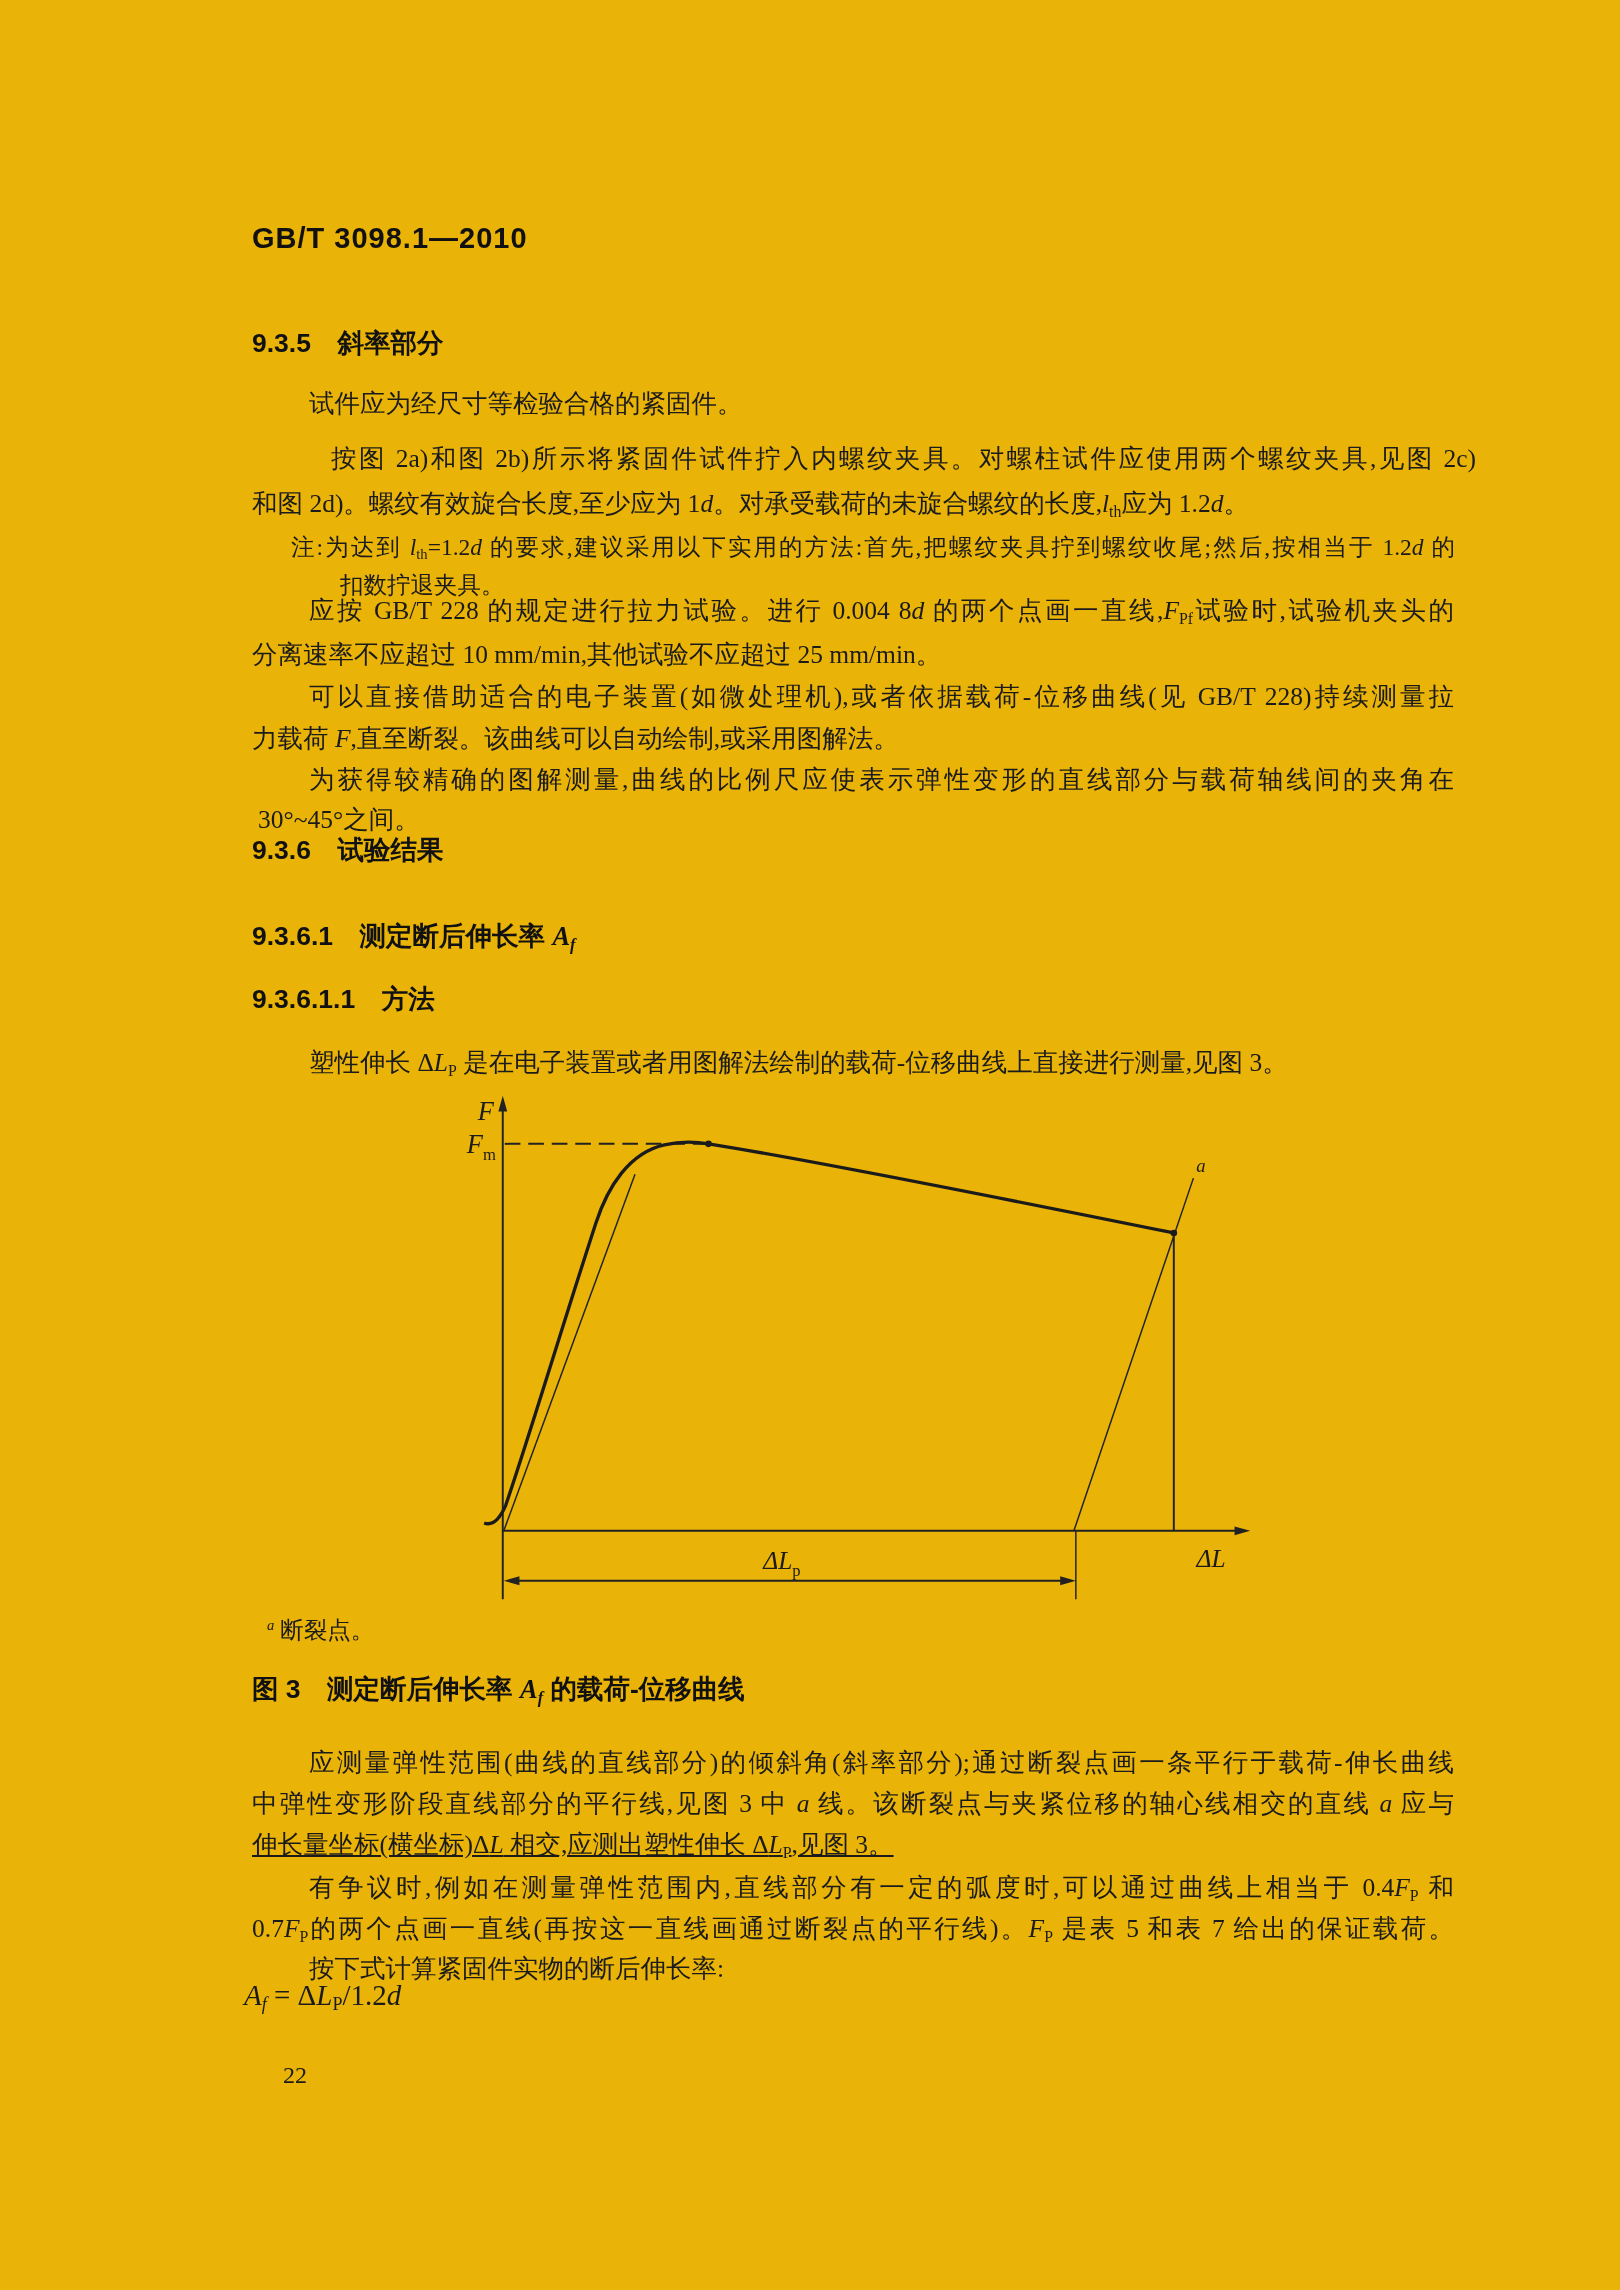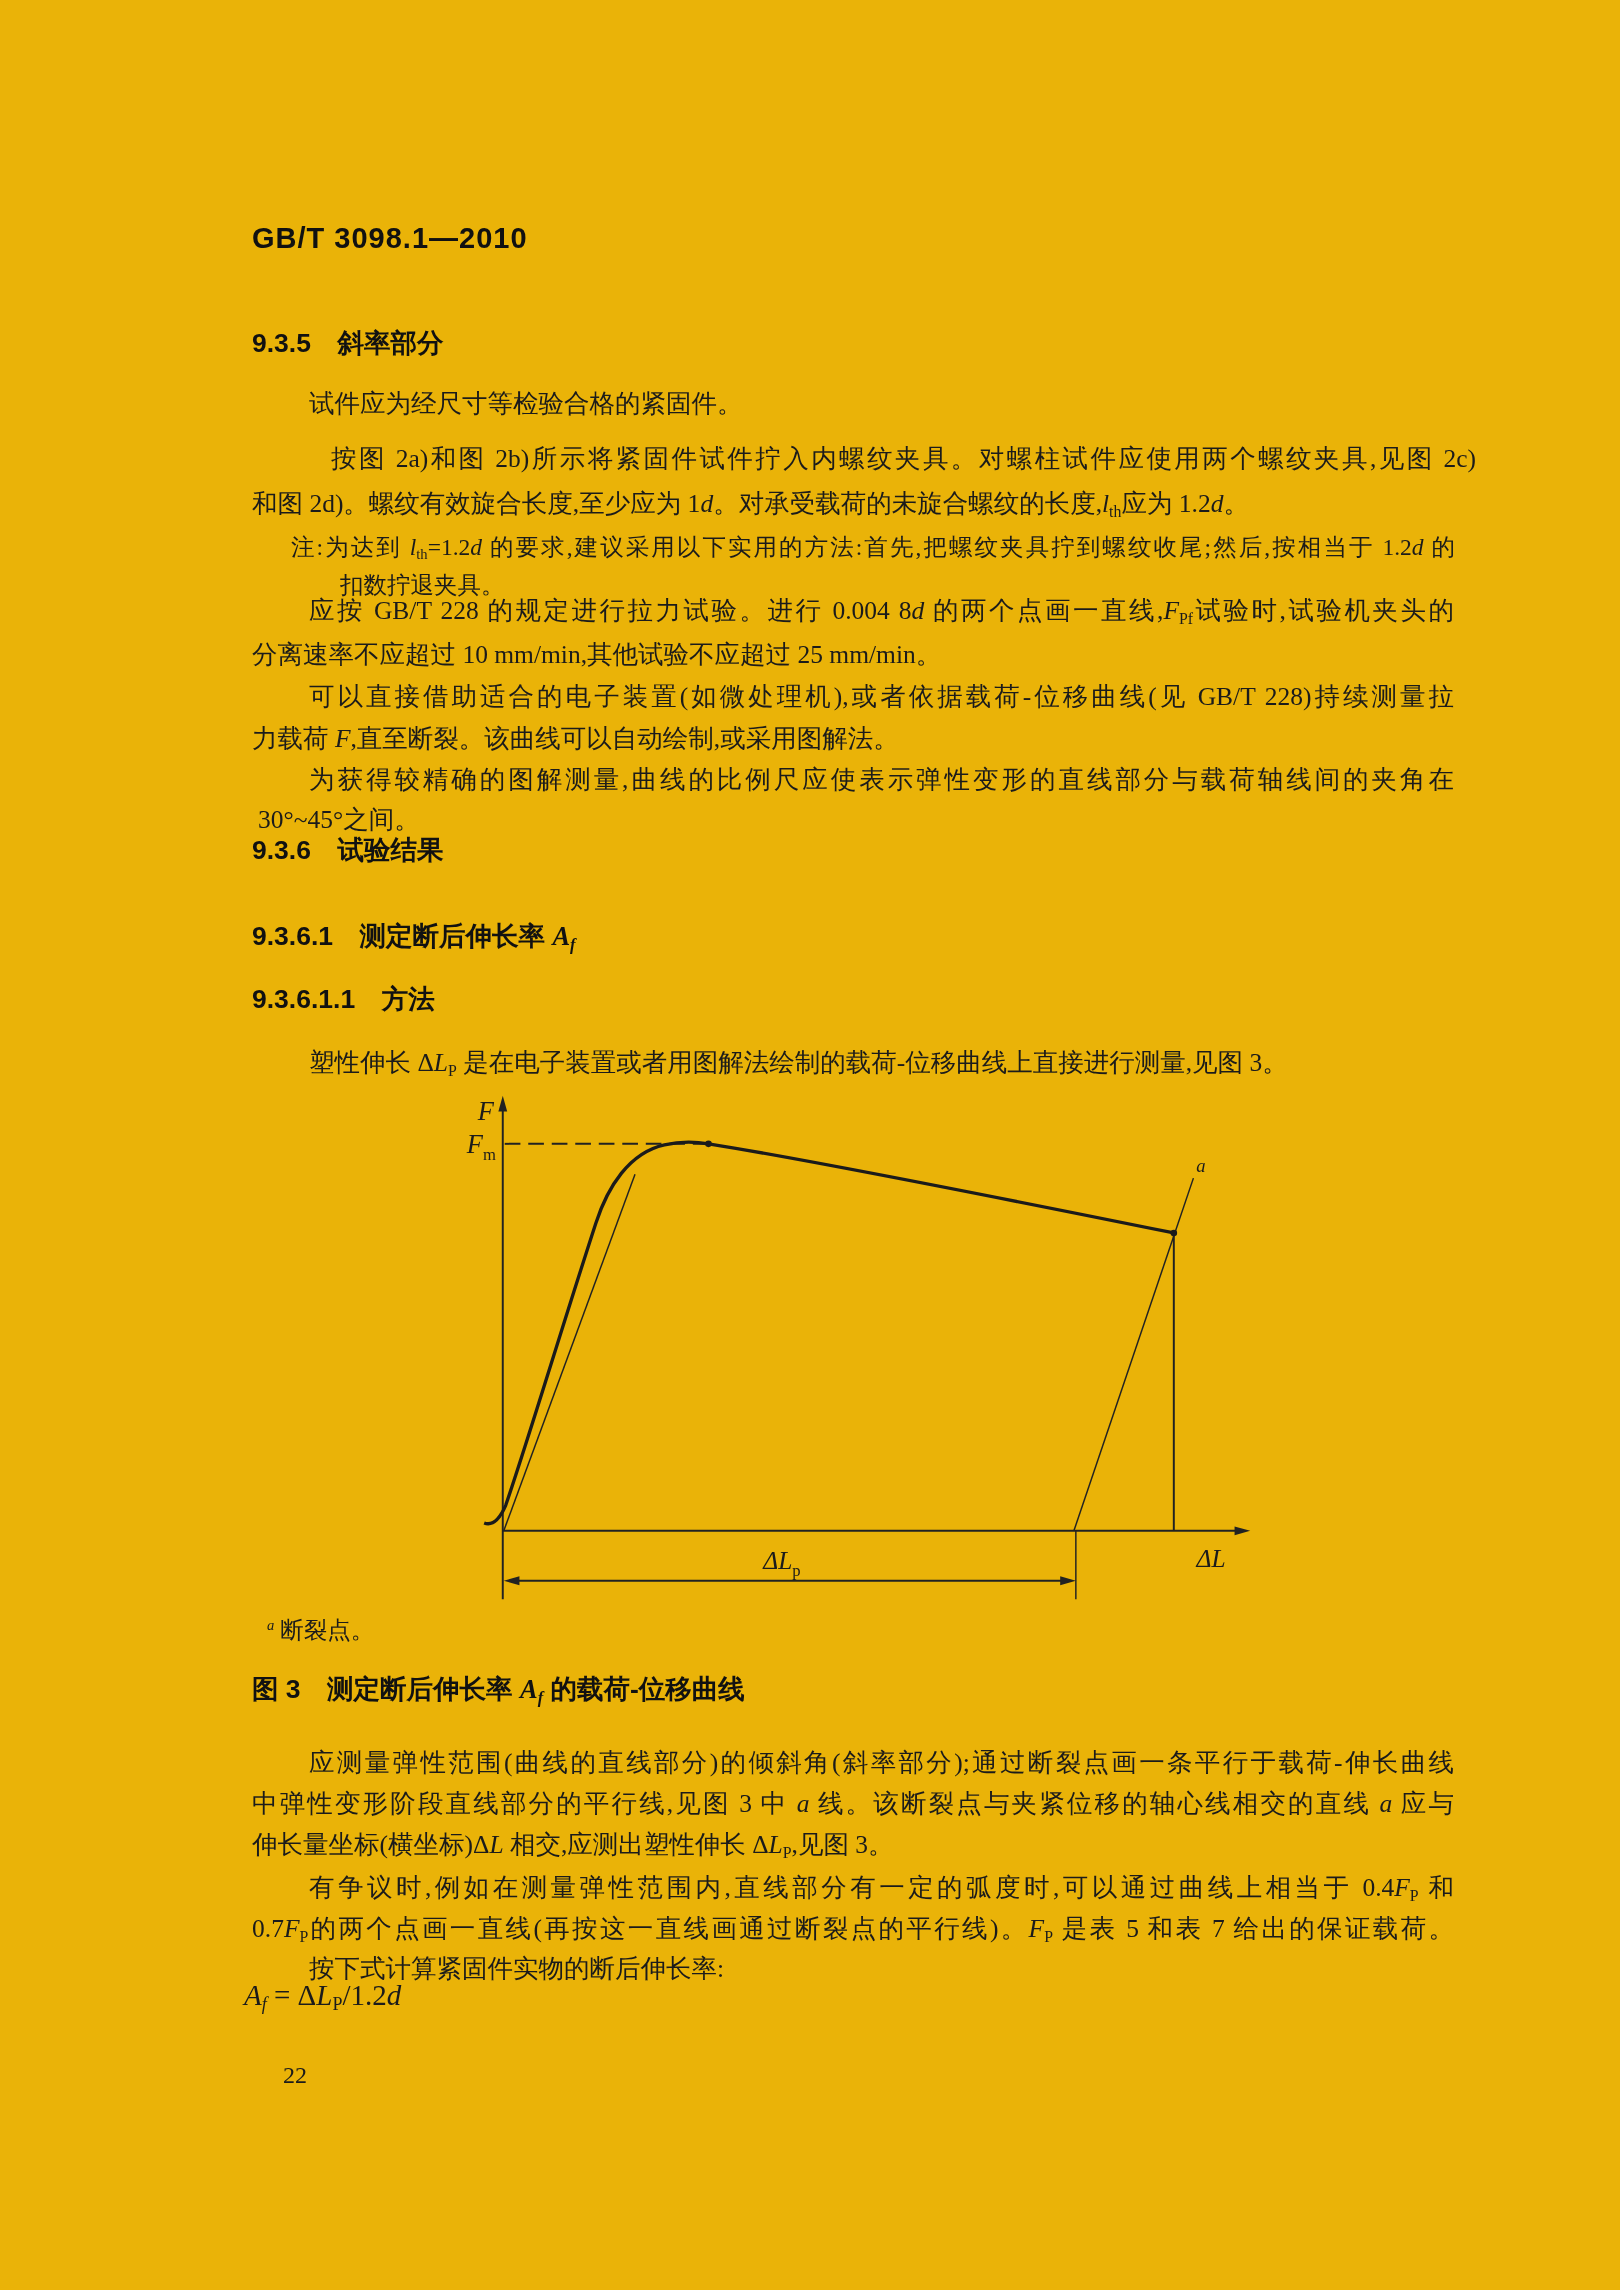--- a/index.html
+++ b/index.html
@@ -72,21 +72,21 @@
       <div class="tblock body justify" style="top: 762px; left: 309px; width: 1145px;"><span>为获得较精确的图解测量,曲线的比例尺应使表示弹性变形的直线部分与载荷轴线间的夹角在</span></div>
       <div class="tblock body" style="top: 802px; margin-left: 6px;"><span>30°~45°之间。</span></div>
       <div class="tblock heading" style="top: 833px;"><span>9.3.6　试验结果</span></div>
       <div class="tblock heading" style="top: 919px;"><span>9.3.6.1　测定断后伸长率 </span><span class="it bd">A</span><sub class="it bd">f</sub></div>
       <div class="tblock heading" style="top: 982px;"><span>9.3.6.1.1　方法</span></div>
       <div class="tblock body" style="top: 1045px; left: 309px;"><span>塑性伸长 Δ</span><span class="it">L</span><sub>P</sub><span> 是在电子装置或者用图解法绘制的载荷-位移曲线上直接进行测量,见图 3。</span></div>
       <div class="tblock note" style="top: 1613px; left: 267px;"><sup class="it">a</sup><span> 断裂点。</span></div>
       <div class="tblock caption" style="top: 1672px; left: 252px; width: 1202px; text-align: left;"><span>图 3　测定断后伸长率 </span><span class="it bd">A</span><sub class="it bd">f</sub><span> 的载荷-位移曲线</span></div>
       <div class="tblock body justify" style="top: 1745px; left: 309px; width: 1145px;"><span>应测量弹性范围(曲线的直线部分)的倾斜角(斜率部分);通过断裂点画一条平行于载荷-伸长曲线</span></div>
       <div class="tblock body justify" style="top: 1786px; width: 1202px;"><span>中弹性变形阶段直线部分的平行线,见图 3 中 </span><span class="it">a</span><span> 线。该断裂点与夹紧位移的轴心线相交的直线 </span><span class="it">a</span><span> 应与</span></div>
-      <div class="tblock body" style="top: 1827px;"><span>伸长量坐标(横坐标)Δ</span><span class="it">L</span><span> 相交,应测出塑性伸长 Δ</span><span class="it">L</span><sub>P</sub><span>,见图 3。</span></div>
+      <div class="tblock body" style="top: 1827px; text-decoration: underline;"><span>伸长量坐标(横坐标)Δ</span><span class="it">L</span><span> 相交,应测出塑性伸长 Δ</span><span class="it">L</span><sub>P</sub><span>,见图 3。</span></div>
       <div class="tblock body justify" style="top: 1870px; left: 309px; width: 1145px;"><span>有争议时,例如在测量弹性范围内,直线部分有一定的弧度时,可以通过曲线上相当于 0.4</span><span class="it">F</span><sub>P</sub><span> 和</span></div>
       <div class="tblock body justify" style="top: 1911px; width: 1202px;"><span>0.7</span><span class="it">F</span><sub>P</sub><span>的两个点画一直线(再按这一直线画通过断裂点的平行线)。</span><span class="it">F</span><sub>P</sub><span> 是表 5 和表 7 给出的保证载荷。</span></div>
       <div class="tblock body" style="top: 1951px; left: 309px;"><span>按下式计算紧固件实物的断后伸长率:</span></div>
       <div class="tblock formula" style="top: 1978px; left: 244px; width: 1202px; text-align: left;"><span class="it">A</span><sub class="it">f</sub><span> = Δ</span><span class="it">L</span><sub>P</sub><span>/1.2</span><span class="it">d</span></div>
     </div>
 
   <div class="figwrap">
     <svg width="863" height="529" viewBox="0 0 880 540">
 
       <line x1="83" y1="522" x2="83" y2="20" stroke="#222" stroke-width="2"></line>

